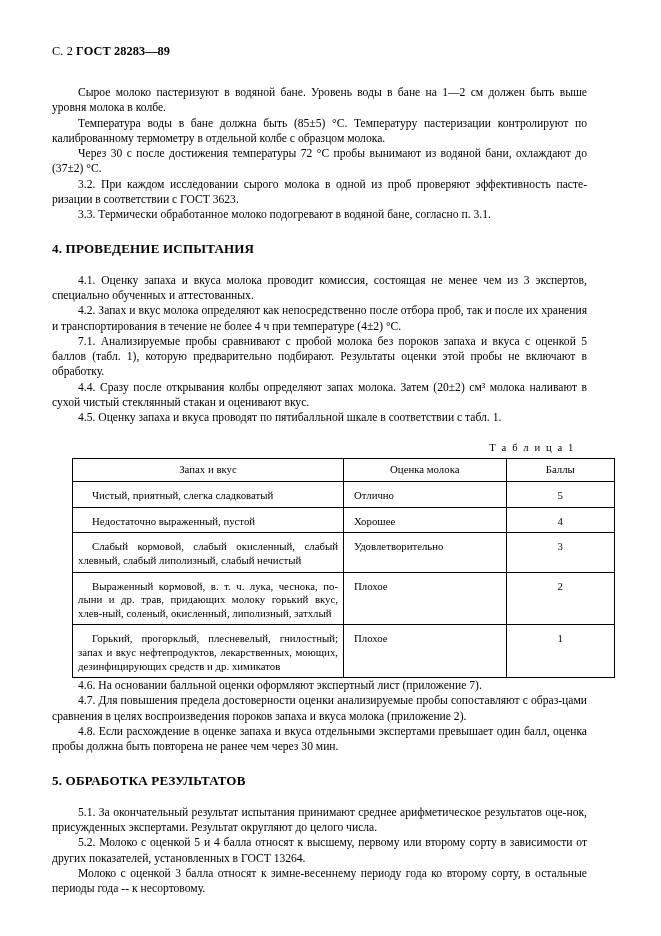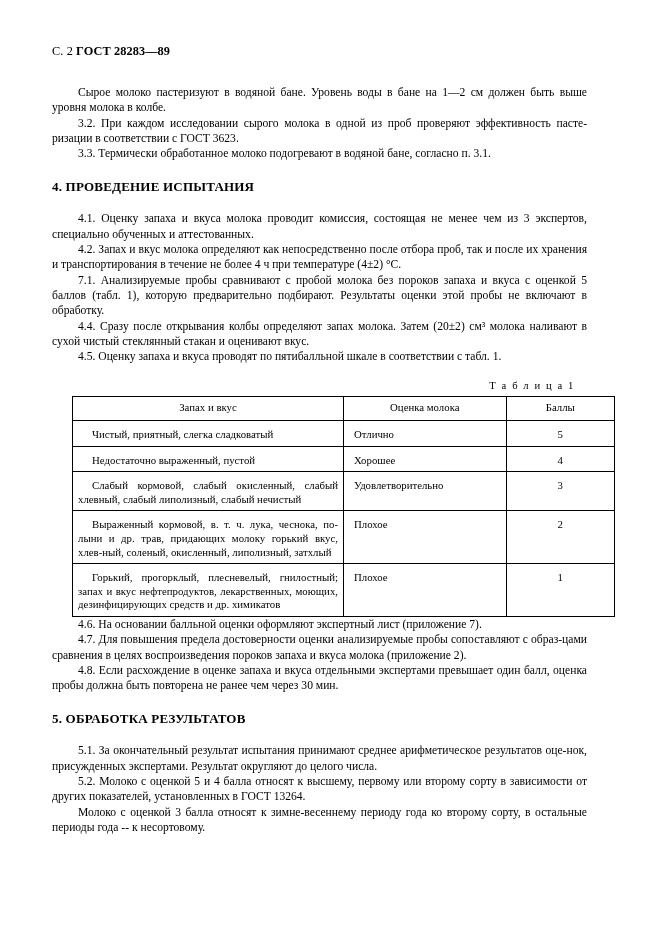--- a/index.html
+++ b/index.html
@@ -98,20 +98,22 @@
 <body>
 
 <div class="page">
 
   <div class="header">
     <span class="hdr-page">С. 2</span>
     <span>ГОСТ 28283—89</span>
   </div>
 
   <p class="para">Сырое молоко пастеризуют в водяной бане. Уровень воды в бане на 1—2 см должен быть выше уровня молока в колбе.</p>
+  <p class="para">Температура воды в бане должна быть (85±5) °С. Температуру пастеризации контролируют по калиброванному термометру в отдельной колбе с образцом молока.</p>
+  <p class="para">Через 30 с после достижения температуры 72 °С пробы вынимают из водяной бани, охлаждают до (37±2)  °С.</p>
   <p class="para">3.2. При каждом исследовании сырого молока в одной из проб проверяют эффективность пасте-ризации в соответствии с ГОСТ 3623.</p>
   <p class="para">3.3. Термически обработанное молоко подогревают в водяной бане, согласно п. 3.1.</p>
 
   <div class="section-title">4. ПРОВЕДЕНИЕ ИСПЫТАНИЯ</div>
 
   <p class="para">4.1. Оценку запаха и вкуса молока проводит комиссия, состоящая не менее чем из 3 экспертов, специально обученных и аттестованных.</p>
   <p class="para">4.2. Запах и вкус молока определяют как непосредственно после отбора проб, так и после их хранения и транспортирования в течение не более 4 ч при температуре (4±2) °С.</p>
   <p class="para">7.1. Анализируемые пробы сравнивают с пробой молока без пороков запаха и вкуса с оценкой 5 баллов (табл. 1), которую предварительно подбирают. Результаты оценки этой пробы не включают в обработку.</p>
   <p class="para">4.4. Сразу после открывания колбы определяют запах молока. Затем (20±2) см³ молока наливают в сухой чистый стеклянный стакан и оценивают вкус.</p>
   <p class="para">4.5. Оценку запаха и вкуса проводят по пятибалльной шкале в соответствии с табл. 1.</p>

